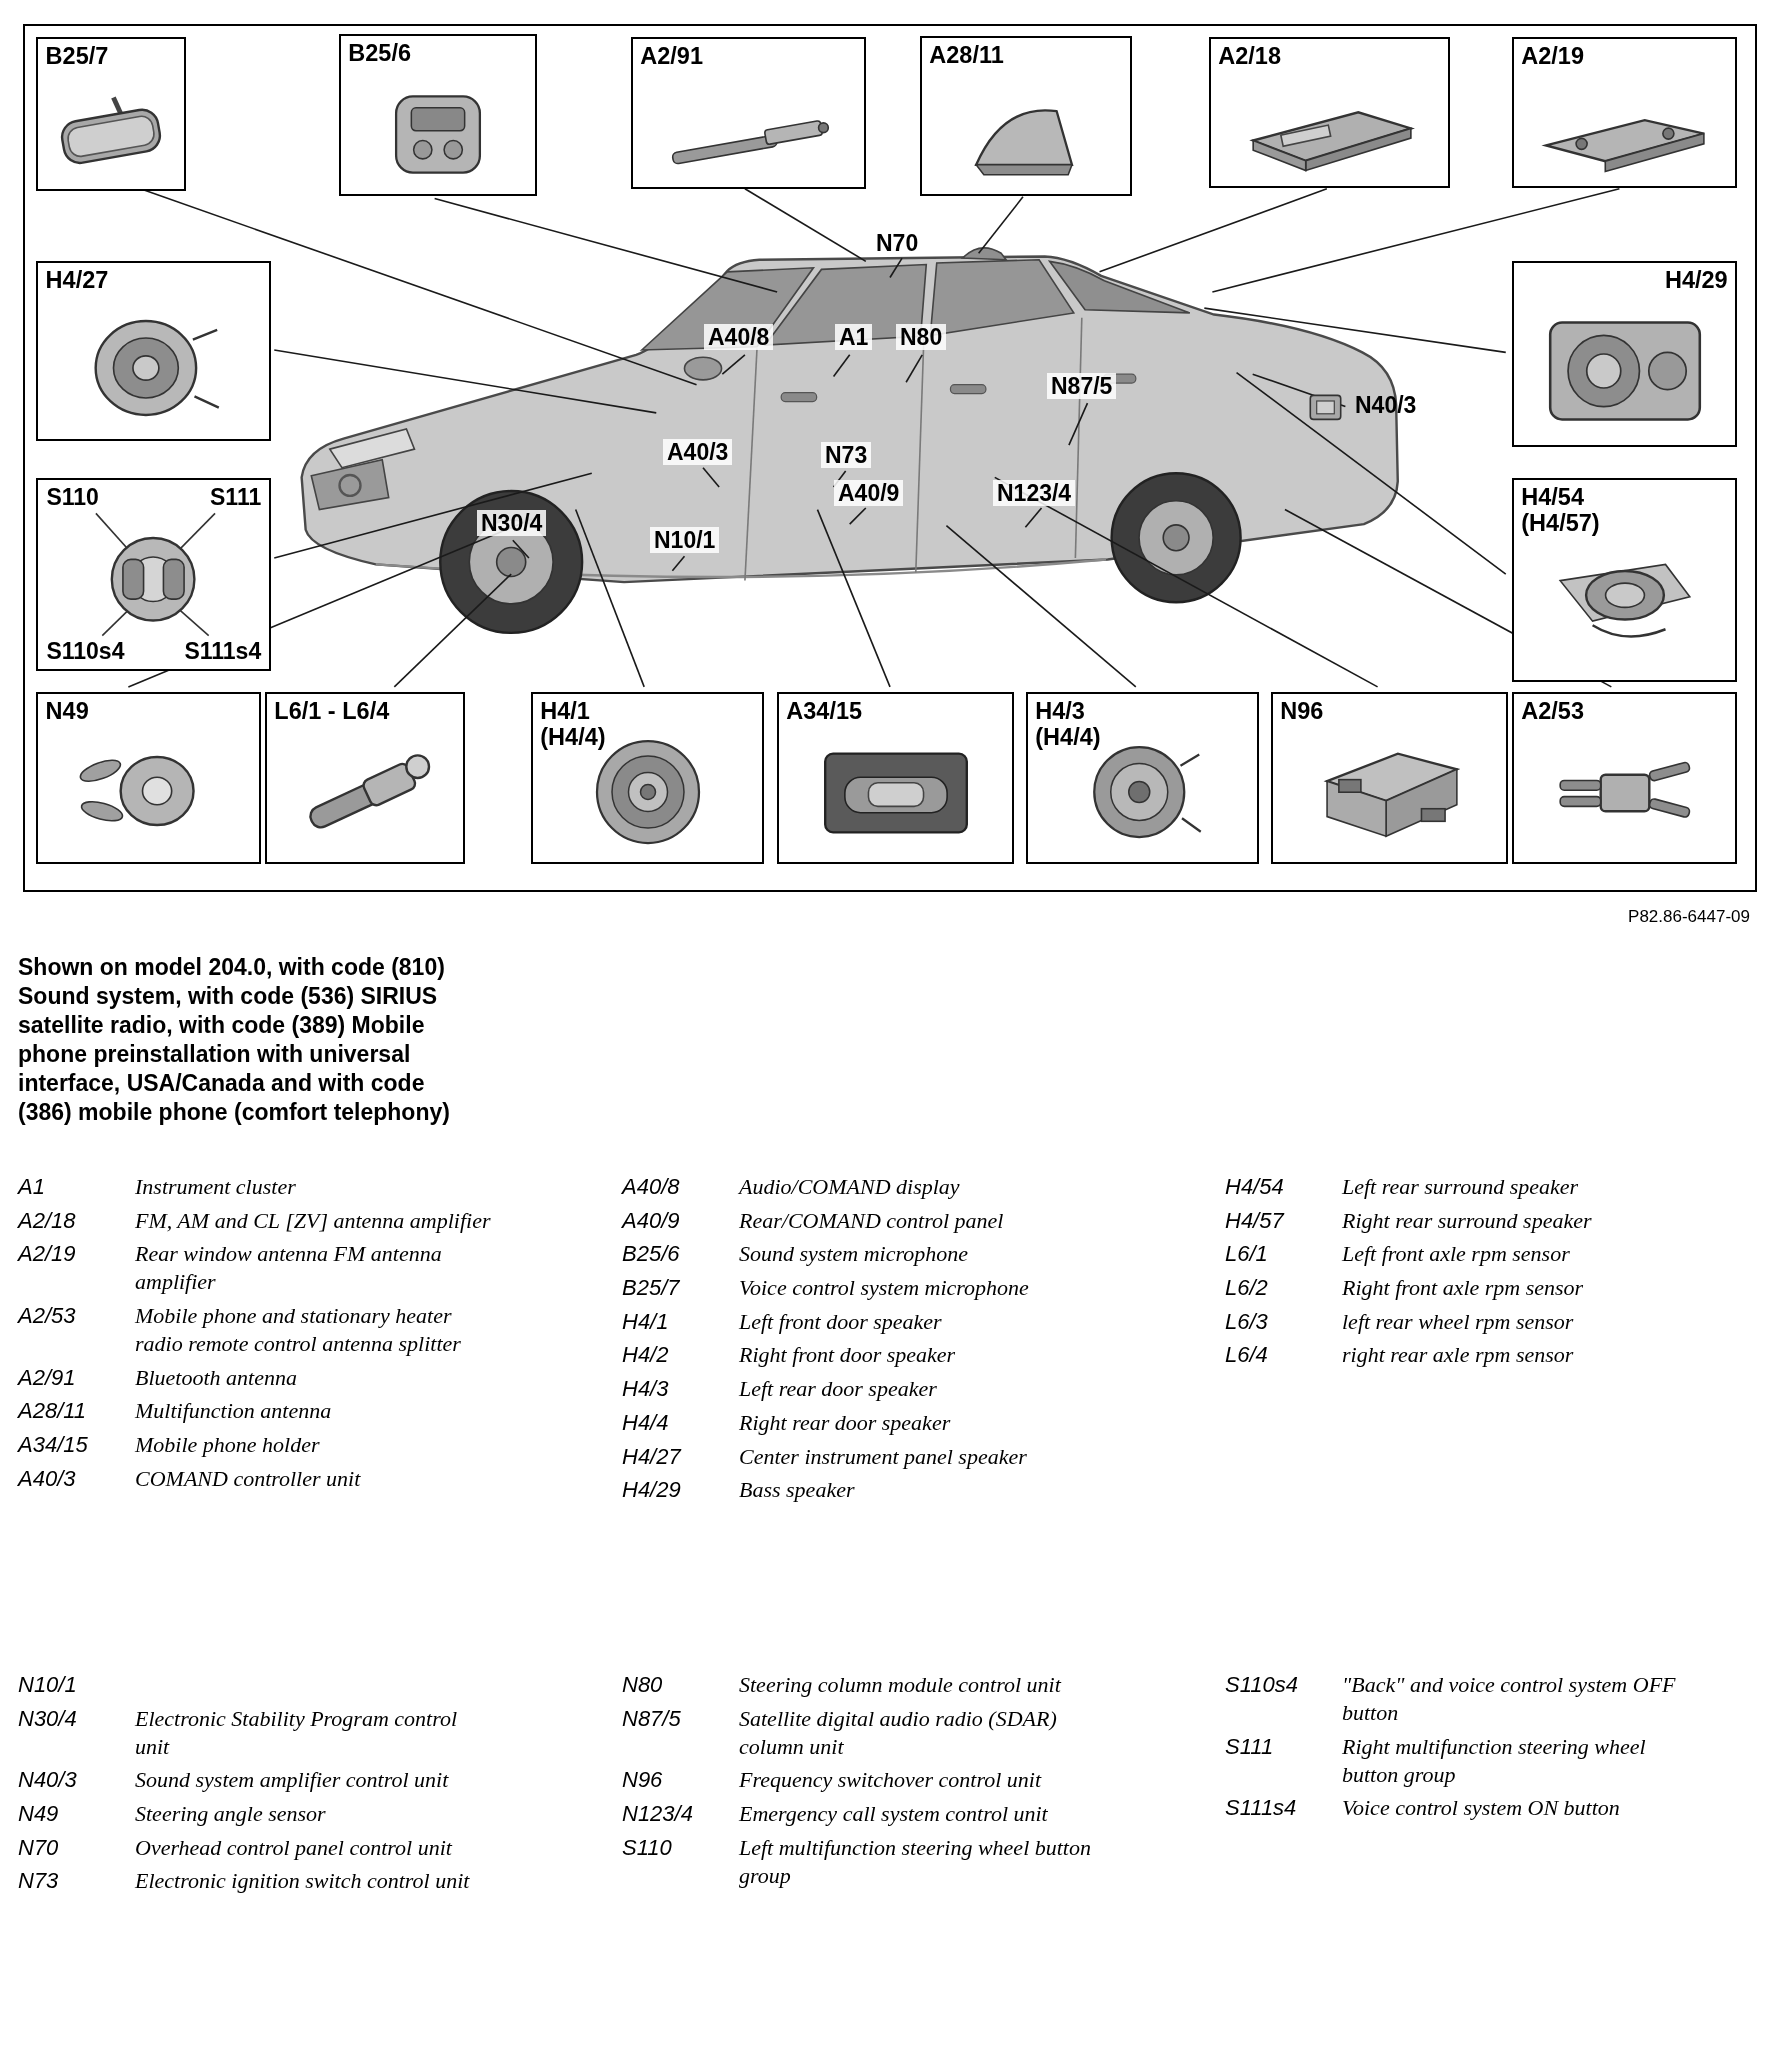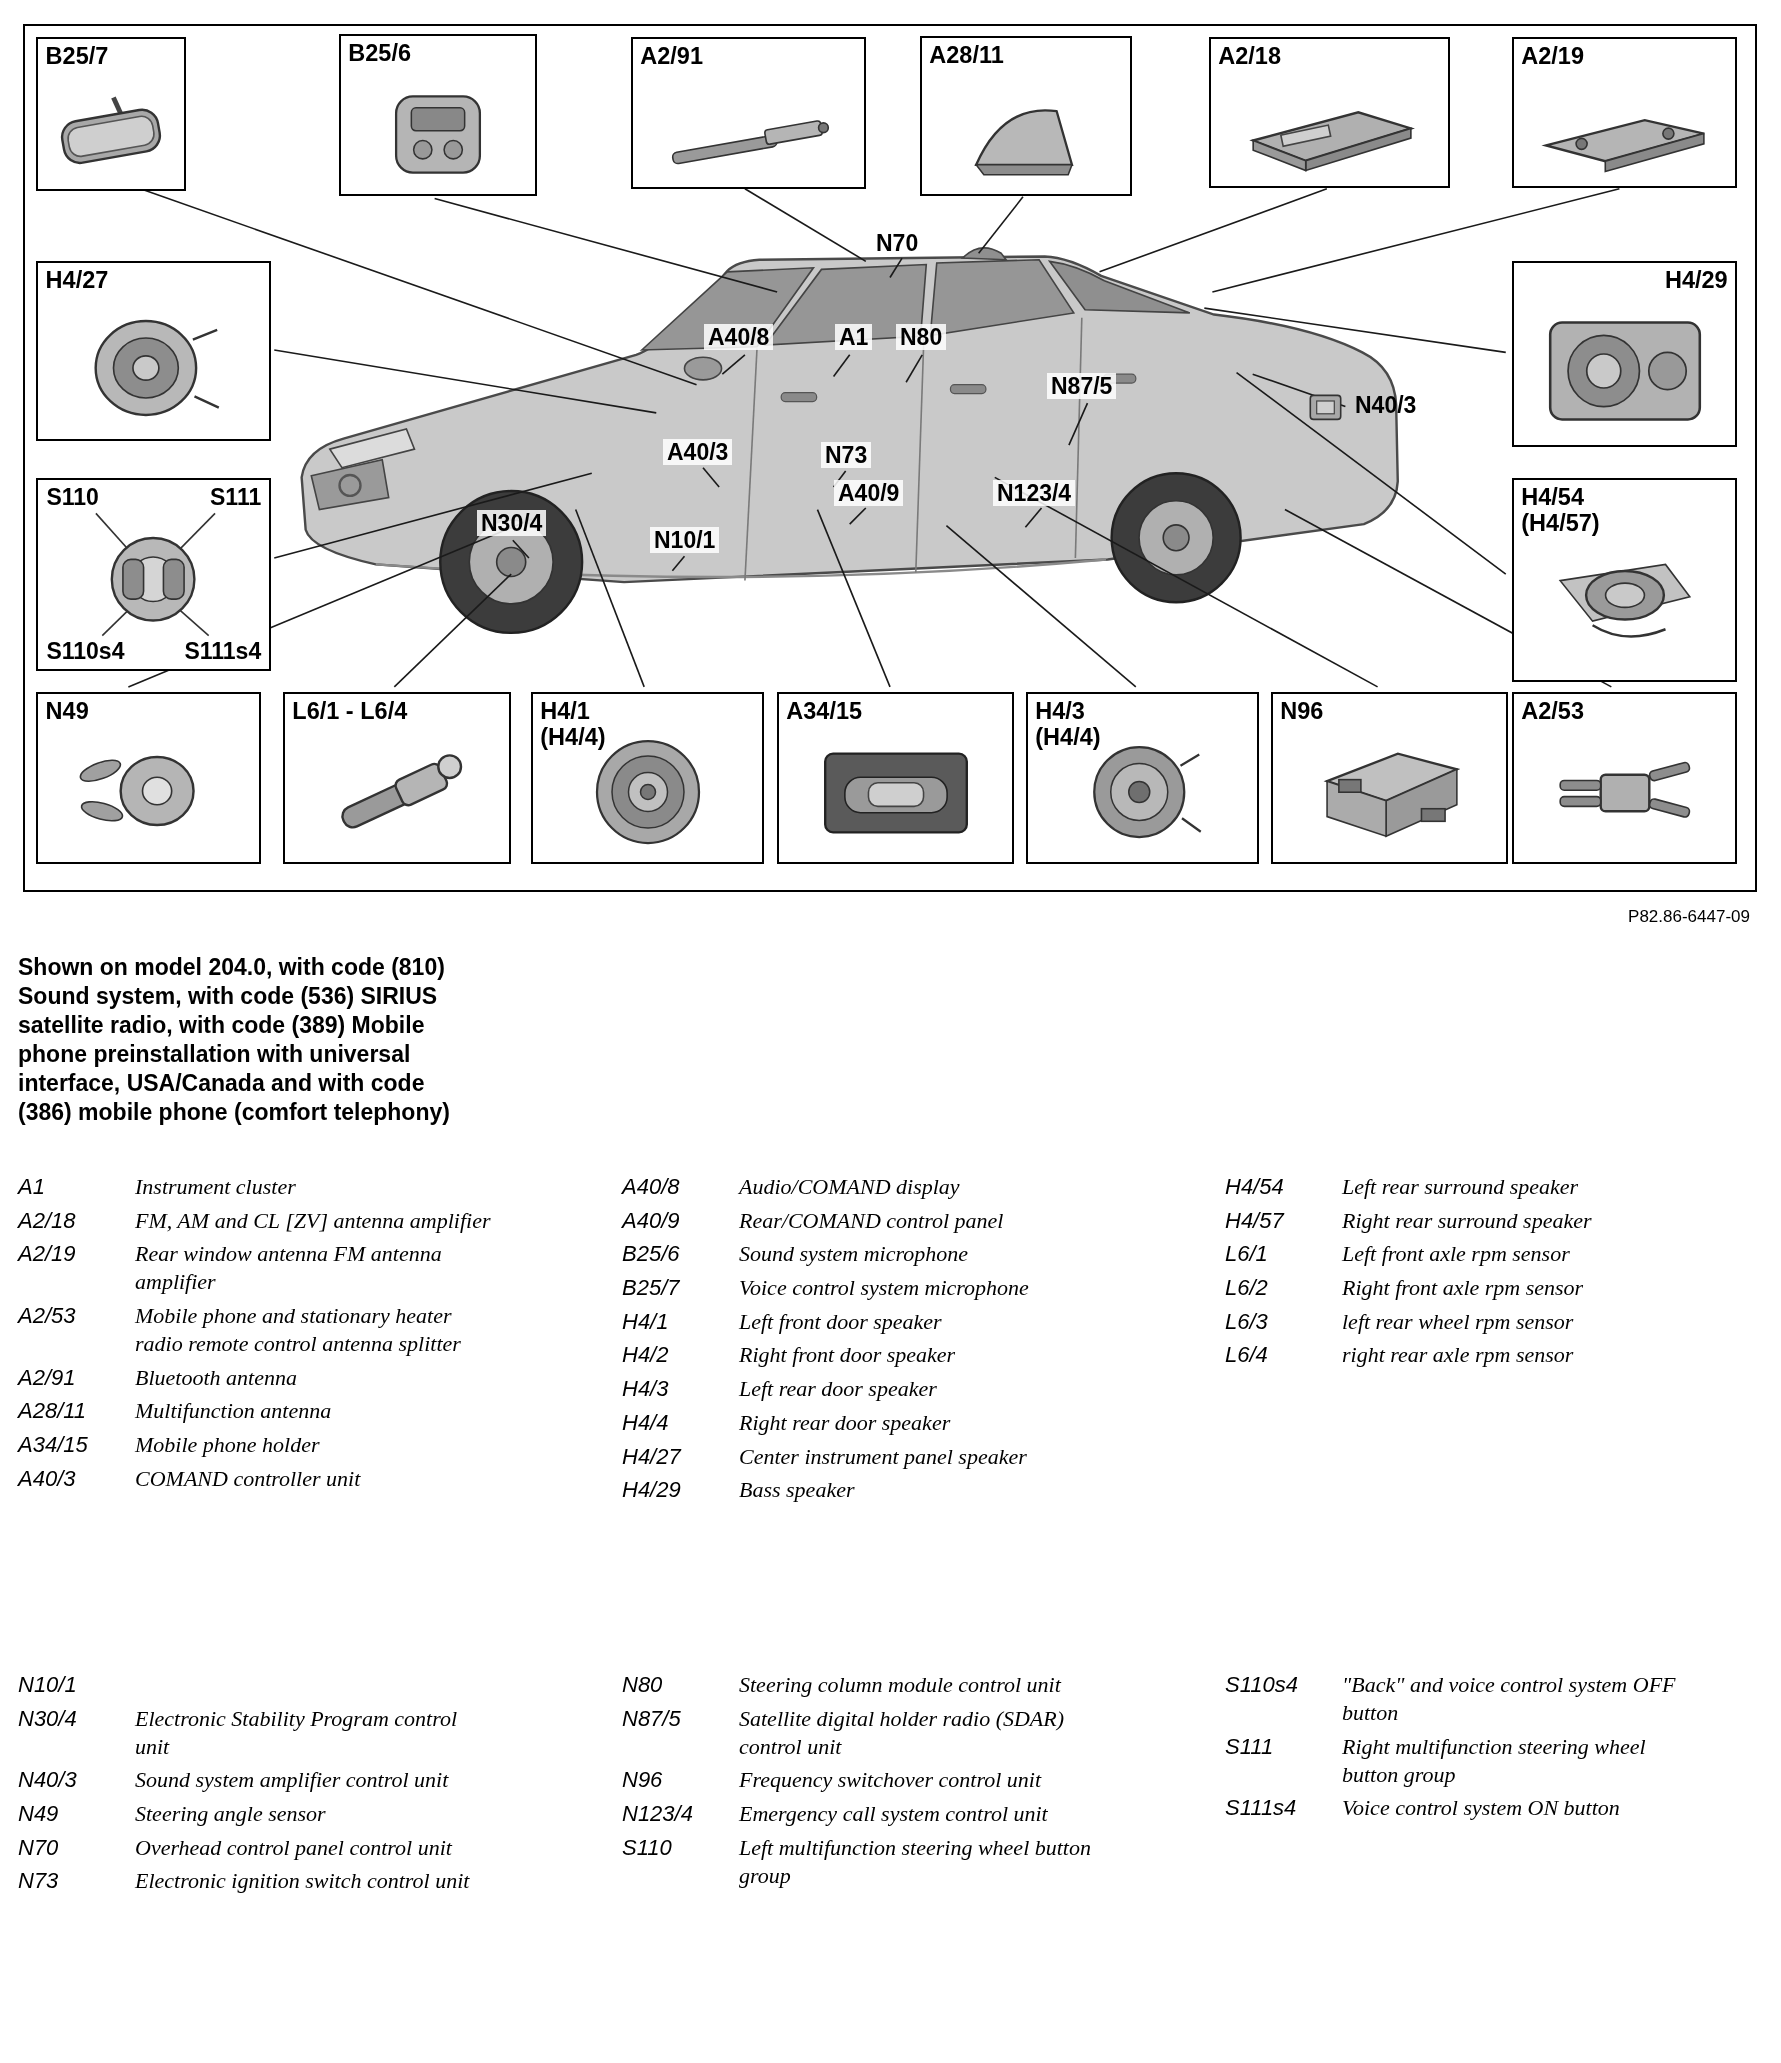--- a/index.html
+++ b/index.html
@@ -242,21 +242,21 @@
   <div class="callout" style="left:11.3px;top:666px;width:225px;height:172px">
     <span class="box-label">N49</span>
     <svg class="part-icon" viewBox="0 0 200 150" width="162" height="122">
       <ellipse cx="110" cy="75" rx="45" ry="42" fill="#b5b5b5" stroke="#333" stroke-width="3"></ellipse>
       <ellipse cx="110" cy="75" rx="18" ry="17" fill="#e0e0e0" stroke="#333" stroke-width="2"></ellipse>
       <ellipse cx="40" cy="50" rx="26" ry="10" fill="#a0a0a0" stroke="#333" stroke-width="2" transform="rotate(-20 40 50)"></ellipse>
       <ellipse cx="42" cy="100" rx="26" ry="10" fill="#a0a0a0" stroke="#333" stroke-width="2" transform="rotate(15 42 100)"></ellipse>
     </svg>
   </div>
 
-  <div class="callout" style="left:258px;top:666px;width:228px;height:172px">
+  <div class="callout" style="left:240px;top:666px;width:200px;height:172px">
     <span class="box-label">L6/1 - L6/4</span>
     <svg class="part-icon" viewBox="0 0 200 150" width="162" height="122">
       <rect x="30" y="80" width="90" height="26" rx="12" fill="#9a9a9a" stroke="#333" stroke-width="3" transform="rotate(-25 75 93)"></rect>
       <rect x="100" y="50" width="60" height="34" rx="8" fill="#b5b5b5" stroke="#333" stroke-width="3" transform="rotate(-25 130 67)"></rect>
       <circle cx="165" cy="45" r="14" fill="#cfcfcf" stroke="#333" stroke-width="3"></circle>
     </svg>
   </div>
 
   <div class="callout" style="left:506px;top:666px;width:233px;height:172px">
     <span class="box-label"><span>H4/1</span><span>(H4/4)</span></span>
@@ -462,21 +462,21 @@
     </div>
 </div>
 
 <div class="legend-col p2 c2">
   <div class="legend-row">
       <span class="code">N80</span>
       <span class="desc">Steering column module control unit</span>
     </div>
   <div class="legend-row">
       <span class="code">N87/5</span>
-      <span class="desc">Satellite digital holder radio (SDAR) control unit</span>
+      <span class="desc">Satellite digital audio radio (SDAR) column unit</span>
     </div>
   <div class="legend-row">
       <span class="code">N96</span>
       <span class="desc">Frequency switchover control unit</span>
     </div>
   <div class="legend-row">
       <span class="code">N123/4</span>
       <span class="desc">Emergency call system control unit</span>
     </div>
   <div class="legend-row">

